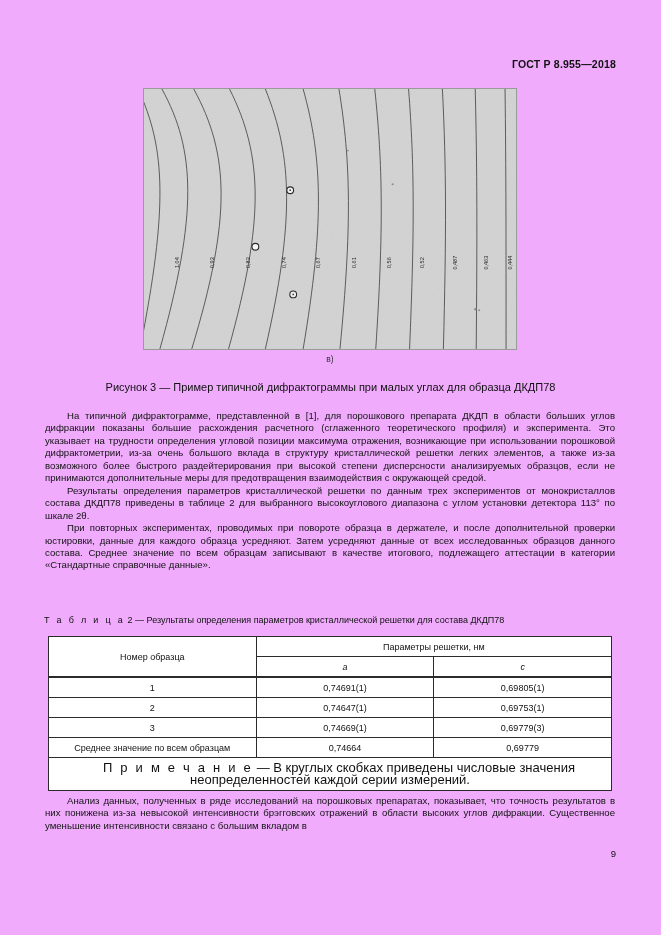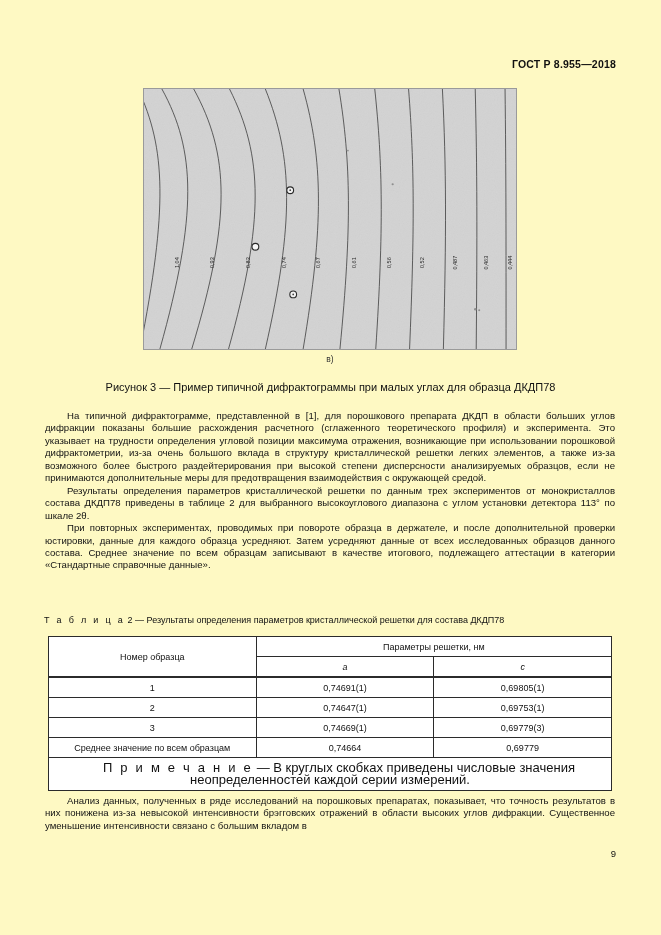--- a/index.html
+++ b/index.html
@@ -12,21 +12,21 @@
     height: 935px;
     position: relative;
     font-family: "Liberation Sans", sans-serif;
     color: #1a1a1a;
     overflow: hidden;
   }
 
   .page {
     position: absolute;
     inset: 0;
-    background: #fef9c3;
+    background: #f0abfc;
   }
 
   
   .doc-header {
     position: absolute;
     top: 58px;
     right: 45px;
     font-size: 10.5px;
     font-weight: bold;
     letter-spacing: 0.2px;

